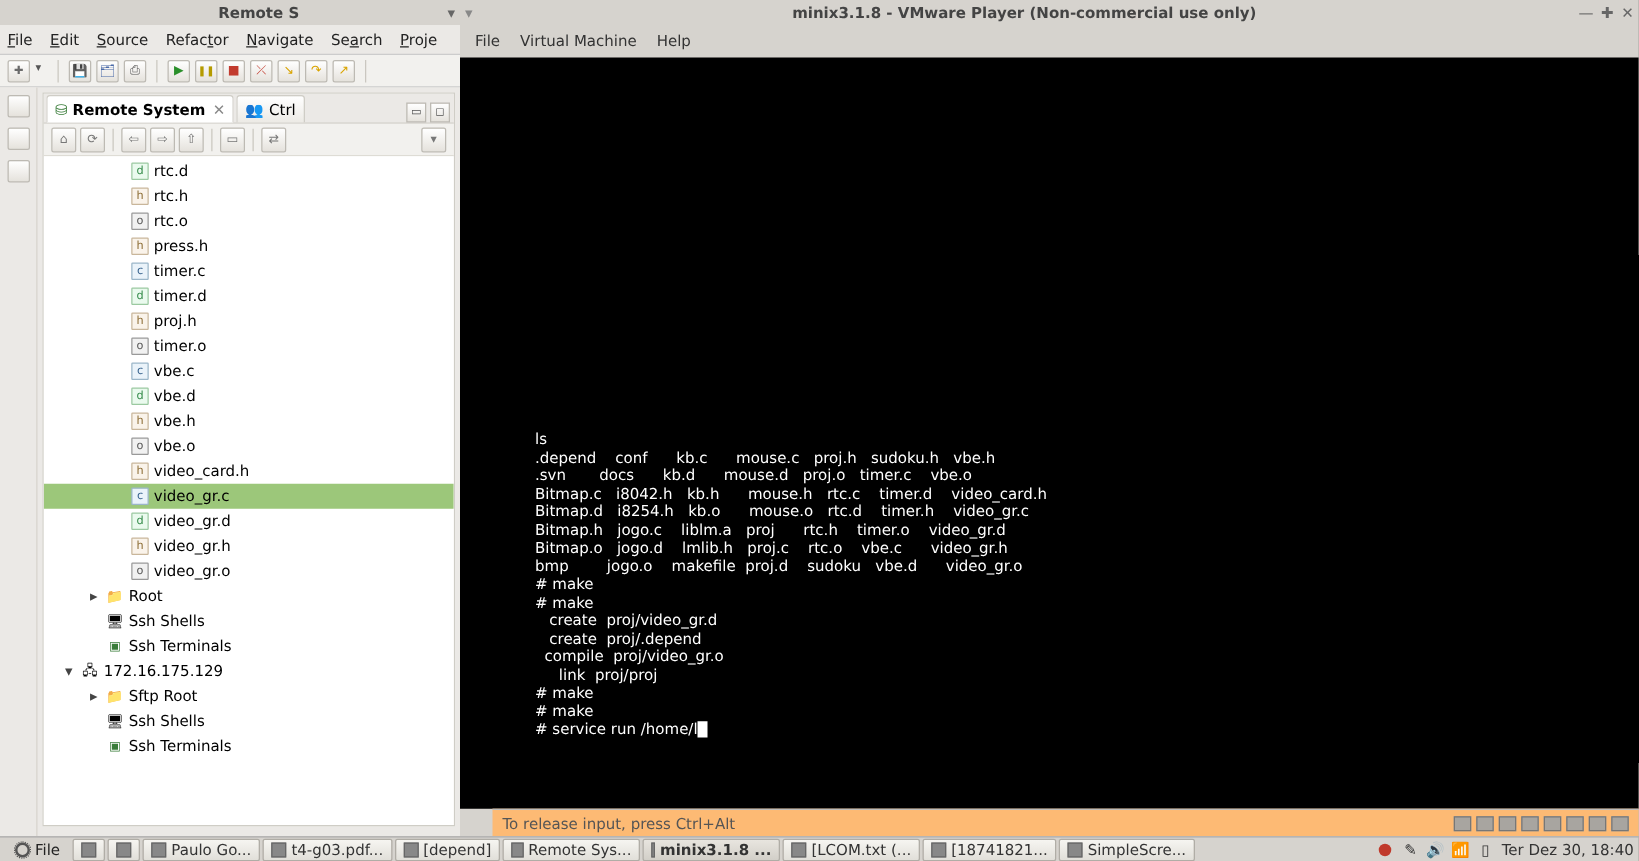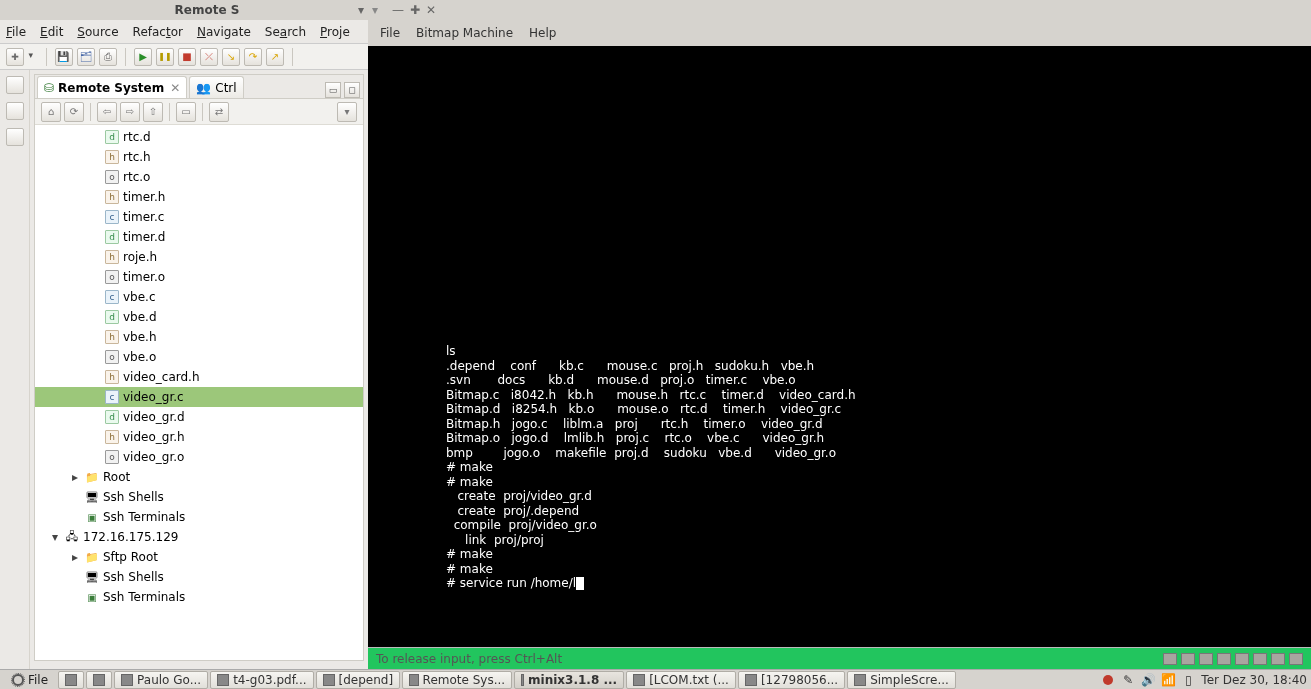--- a/index.html
+++ b/index.html
@@ -12,23 +12,23 @@
 .win-ctrls span { cursor:pointer; }
 
 #eclipse-titlebar { position:absolute; left:0; top:0; width:368px; }
 #vmware-titlebar  { position:absolute; left:368px; top:0; right:0; }
 
 
 #vmware-win { position:absolute; left:368px; top:20px; right:0; bottom:20px; background:#d6d3ce; display:flex; flex-direction:column; }
 #vmware-menu { height:26px; display:flex; align-items:center; padding:0 12px; gap:16px; color:#333; }
 #vmware-menu span { cursor:pointer; }
 #vm-screen { flex:1; background:#000; color:#fff; font-family:"DejaVu Sans Mono","Liberation Mono",monospace; font-size:13px; line-height:14.5px; white-space:pre; padding:10px 0 0 0; overflow:hidden; }
-.term-inner { margin-left:78px; }
+.term-inner { margin-left:60px; }
 .cursor { display:inline-block; width:8px; height:13px; background:#fff; vertical-align:text-bottom; }
-#vm-status { height:22px; background:#22c55e; border-top:1px solid #bbb; display:flex; align-items:center; padding:0 8px; color:#555; }
+#vm-status { height:22px; background:#fdba74; border-top:1px solid #bbb; display:flex; align-items:center; padding:0 8px; color:#555;margin-left:26px; }
 #vm-status .flex { flex:1; }
 .tray-icon { width:14px; height:12px; background:#a8a5a0; margin-left:4px; border:1px solid #777; }
 
 
 #eclipse-win { position:absolute; left:0; top:20px; width:368px; bottom:20px; background:#ebe9e6; display:flex; flex-direction:column; }
 #eclipse-menubar { height:24px; display:flex; align-items:center; padding:0 6px; gap:14px; background:#ebe9e6; border-bottom:1px solid #ccc; color:#222; }
 #eclipse-menubar span { cursor:pointer; }
 #eclipse-menubar .u { text-decoration:underline; }
 #eclipse-toolbar { height:26px; display:flex; align-items:center; padding:0 6px; gap:4px; background:#f2f1ee; border-bottom:1px solid #ccc; }
 .tb-btn { width:18px; height:18px; border:1px solid #bdbab3; border-radius:2px; background:linear-gradient(#fff,#e5e2dc); cursor:pointer; position:relative; }
@@ -100,31 +100,32 @@
 <div id="eclipse-titlebar" class="titlebar">
   <span style="width:60px"></span>
   <span class="title">Remote S</span>
   <span class="win-ctrls">
     <span>▾</span>
   </span>
 </div>
 
 <div id="vmware-titlebar" class="titlebar">
   <span style="width:12px;color:#888;">▾</span>
+  <span class="title">minix3.1.8 - VMware Player (Non-commercial use only)</span>
   <span class="win-ctrls">
     <span>—</span>
     <span>✚</span>
     <span>✕</span>
   </span>
 </div>
 
 <div id="vmware-win">
   <div id="vmware-menu">
     <span>File</span>
-    <span>Bitmap Machine</span>
+    <span>Virtual Machine</span>
     <span>Help</span>
   </div>
   <div id="vm-screen">
     <div style="height:230px"></div>
     <div class="term-inner" id="term-inner"><div>ls</div><div>.depend    conf      kb.c      mouse.c   proj.h   sudoku.h   vbe.h</div><div>.svn       docs      kb.d      mouse.d   proj.o   timer.c    vbe.o</div><div>Bitmap.c   i8042.h   kb.h      mouse.h   rtc.c    timer.d    video_card.h</div><div>Bitmap.d   i8254.h   kb.o      mouse.o   rtc.d    timer.h    video_gr.c</div><div>Bitmap.h   jogo.c    liblm.a   proj      rtc.h    timer.o    video_gr.d</div><div>Bitmap.o   jogo.d    lmlib.h   proj.c    rtc.o    vbe.c      video_gr.h</div><div>bmp        jogo.o    makefile  proj.d    sudoku   vbe.d      video_gr.o</div><div># make</div><div># make</div><div>   create  proj/video_gr.d</div><div>   create  proj/.depend</div><div>  compile  proj/video_gr.o</div><div>     link  proj/proj</div><div># make</div><div># make</div><div># service run /home/l<span class="cursor"></span></div></div>
   </div>
   <div id="vm-status">
     <span>To release input, press Ctrl+Alt</span>
     <span class="flex"></span>
     <span class="tray-icon"></span>
@@ -237,33 +238,33 @@
             <li>
               <span class="file-ico h">h</span>
               <span>rtc.h</span>
             </li>
             <li>
               <span class="file-ico o">o</span>
               <span>rtc.o</span>
             </li>
             <li>
               <span class="file-ico h">h</span>
-              <span>timer.h</span>
+              <span>press.h</span>
             </li>
             <li>
               <span class="file-ico c">c</span>
               <span>timer.c</span>
             </li>
             <li>
               <span class="file-ico d">d</span>
               <span>timer.d</span>
             </li>
             <li>
               <span class="file-ico h">h</span>
-              <span>roje.h</span>
+              <span>proj.h</span>
             </li>
             <li>
               <span class="file-ico o">o</span>
               <span>timer.o</span>
             </li>
             <li>
               <span class="file-ico c">c</span>
               <span>vbe.c</span>
             </li>
             <li>
@@ -370,21 +371,21 @@
       <span class="task-btn active">
         <span class="task-ico"></span>
         <span>minix3.1.8 ...</span>
       </span>
       <span class="task-btn">
         <span class="task-ico"></span>
         <span>[LCOM.txt (...</span>
       </span>
       <span class="task-btn">
         <span class="task-ico"></span>
-        <span>[12798056...</span>
+        <span>[18741821...</span>
       </span>
       <span class="task-btn">
         <span class="task-ico"></span>
         <span>SimpleScre...</span>
       </span>
     </div>
   <span class="spacer"></span>
   <div class="sys-tray">
     <span class="sys-ico">
         <span class="rec-dot"></span>

